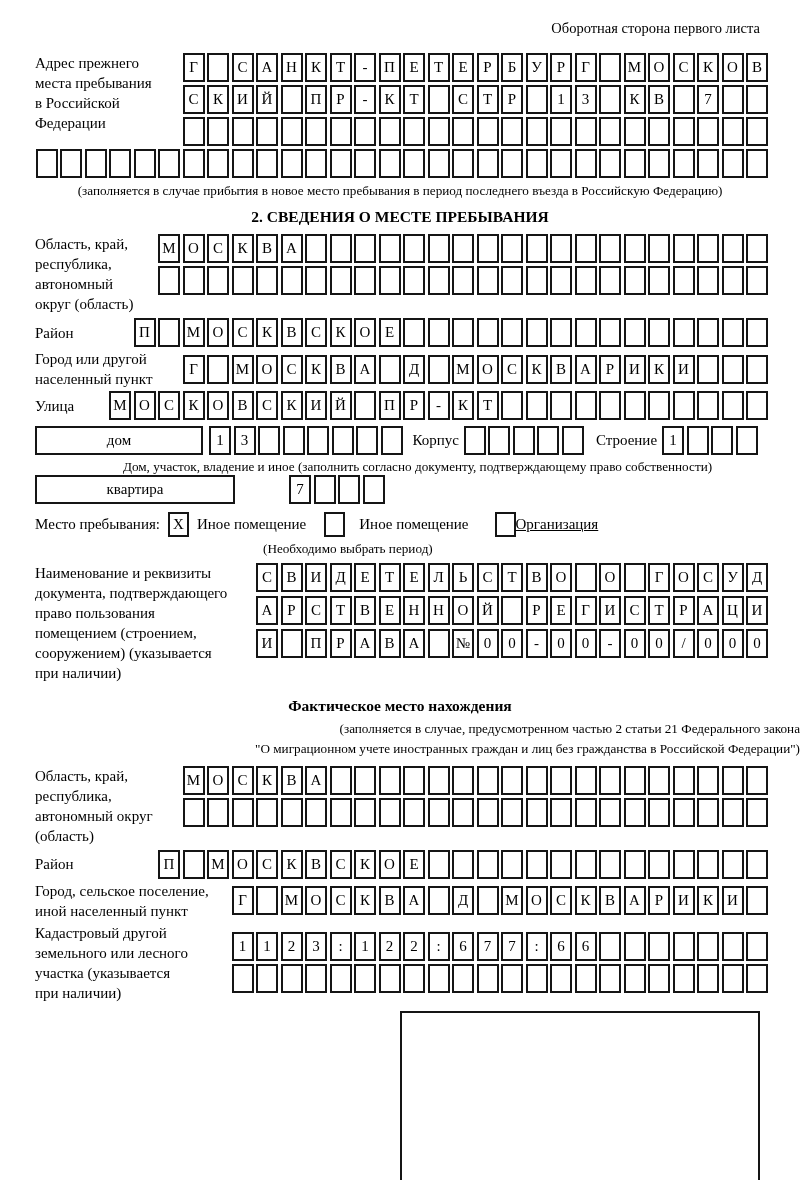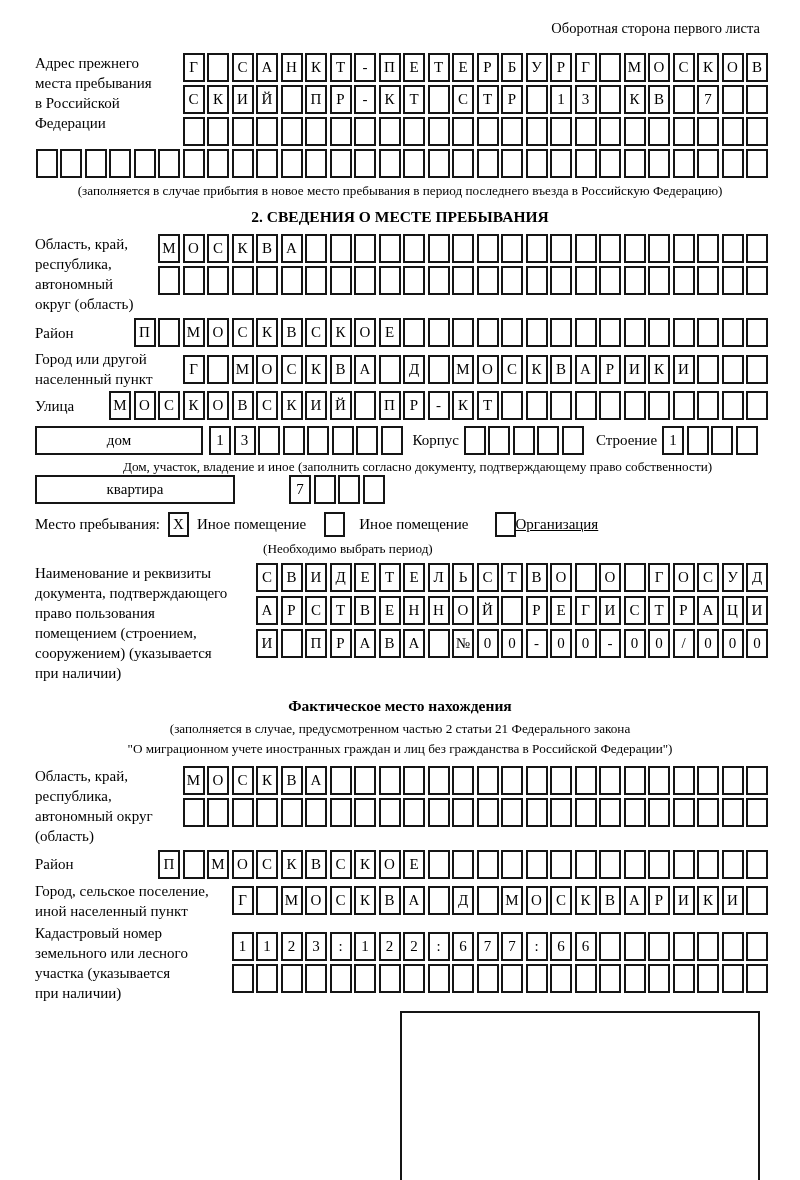--- a/index.html
+++ b/index.html
@@ -82,21 +82,21 @@
     width:21px;height:25px;
     border:2px solid #151515;
     display:flex;align-items:center;justify-content:center;
     font-size:15px;
   }
   .stay-caption{
     font-size:13.2px;
     margin-top:4px;
     margin-left:228px;
   }
-  .fact-captions{font-size:13.2px;text-align:center;line-height:1.55;margin-top:2px;}
+  .fact-captions{font-size:13.2px;text-align:right;line-height:1.55;margin-top:2px;}
   .mark-wrap{
     display:flex;justify-content:flex-end;
     padding-right:40px;
     margin-top:8px;
   }
   .mark-box{
     box-sizing:border-box;
     width:360px;height:177px;
     border:2.5px solid #151515;
     background:#fff;
@@ -647,21 +647,21 @@
         <span class="cell">А</span>
         <span class="cell">Р</span>
         <span class="cell">И</span>
         <span class="cell">К</span>
         <span class="cell">И</span>
         <span class="cell"></span>
       </div>
   </div>
 
   <div class="frow center mt2">
-    <div class="flabel">Кадастровый номер
+    <div class="flabel">Кадастровый другой
 земельного или лесного
 участка (указывается
 при наличии)</div>
     <div class="rowstack">
       <div class="cellrow">
           <span class="cell">1</span>
           <span class="cell">1</span>
           <span class="cell">2</span>
           <span class="cell">3</span>
           <span class="cell">:</span>

